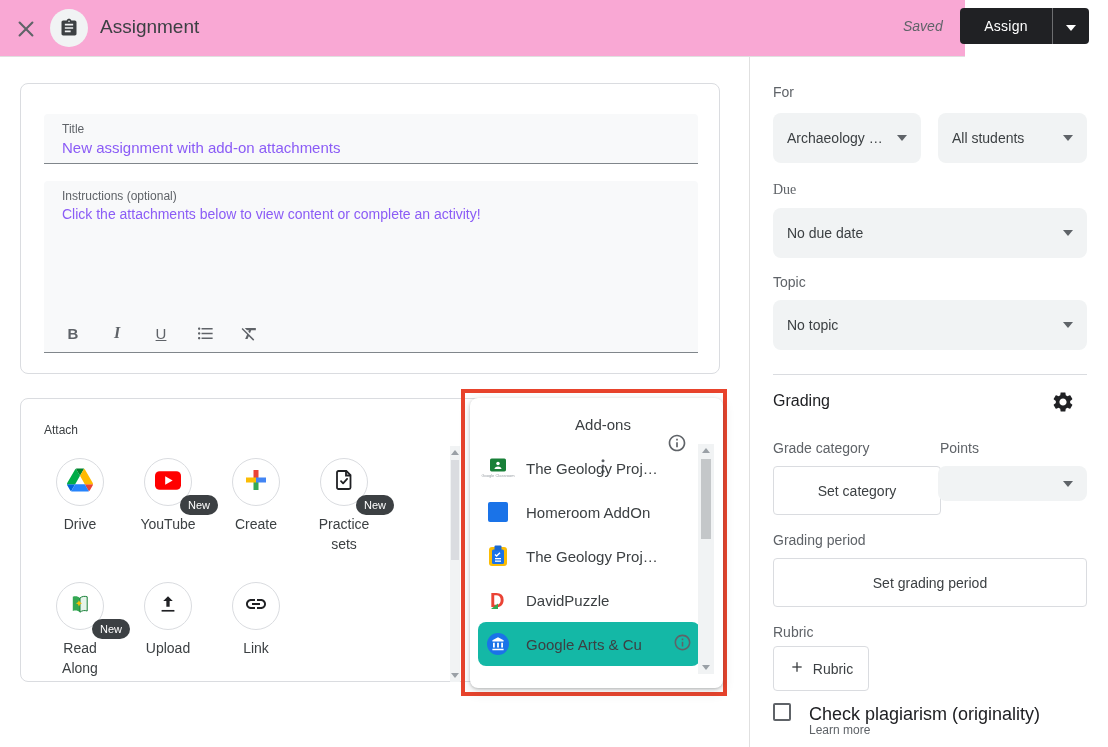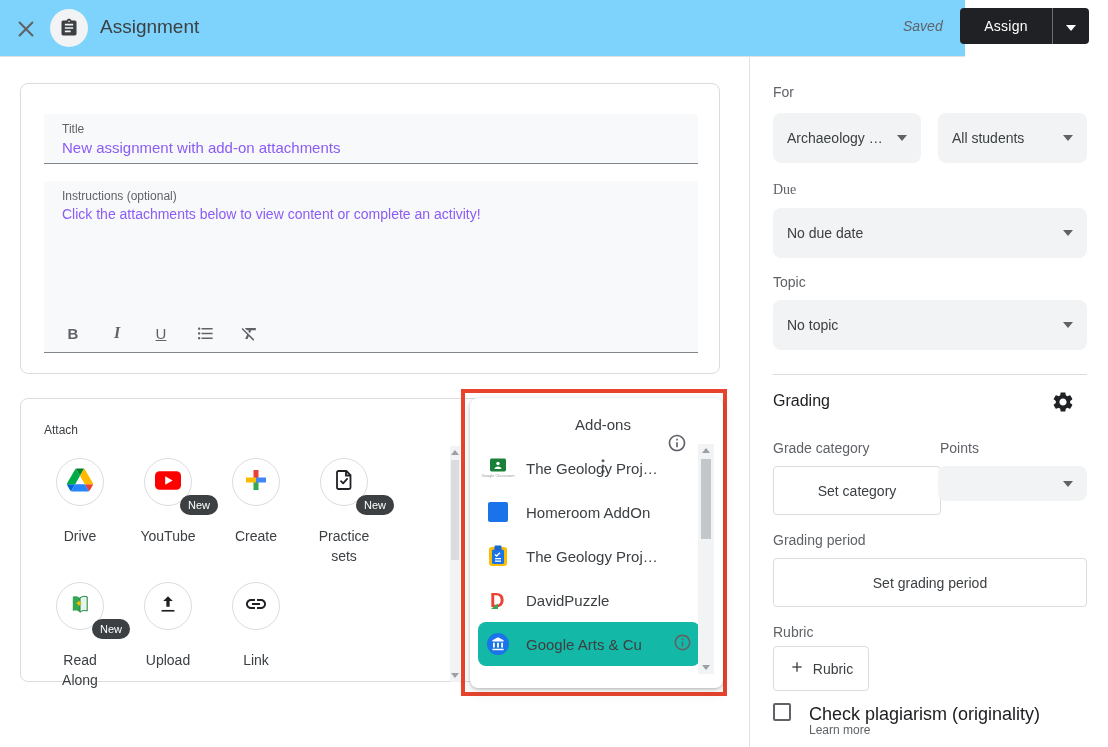--- a/index.html
+++ b/index.html
@@ -1,21 +1,21 @@
 <!DOCTYPE html>
 <html><head>
 <meta charset="utf-8">
 <style>
   * { margin:0; padding:0; box-sizing:border-box; }
   html,body { background:#fff; }
   body { font-family:"Liberation Sans", sans-serif; color:#3c4043; }
   #app { position:relative; width:1108px; height:747px; background:#fff; overflow:hidden; }
 
   
-  .topbar { position:absolute; left:0; top:0; width:965px; height:57px; background:#7dd3fc; border-bottom:1px solid #e0e0e0; }
+  .topbar { position:absolute; left:0; top:0; width:965px; height:57px; background:#f9a8d4; border-bottom:1px solid #e0e0e0; }
   .close-btn { position:absolute; left:12px; top:15px; width:28px; height:28px; cursor:pointer; }
   .title-icon-circle { position:absolute; left:50px; top:9px; width:38px; height:38px; border-radius:50%; background:#f1f3f4; display:flex; align-items:center; justify-content:center; }
   .page-title { position:absolute; left:100px; top:16px; font-size:19px; color:#3c4043; }
   .saved-status { position:absolute; left:903px; top:18px; font-size:14px; font-style:italic; color:#5f6368; }
   .assign-split { position:absolute; left:960px; top:8px; height:36px; display:flex; border-radius:4px; overflow:hidden; }
   .assign-main { background:#202124; color:#fff; font-size:14px; font-weight:500; letter-spacing:.25px; border:none; width:92px; height:36px; cursor:pointer; }
   .assign-caret { background:#202124; border:none; border-left:1px solid rgba(255,255,255,.35); width:37px; height:36px; display:flex; align-items:center; justify-content:center; cursor:pointer; }
 
   
   .card { position:absolute; background:#fff; border:1px solid #dadce0; border-radius:8px; }
@@ -28,21 +28,21 @@
   .fmt-toolbar { position:absolute; left:18px; bottom:8px; display:flex; align-items:center; gap:22px; }
   .fmt-btn { width:22px; height:22px; display:flex; align-items:center; justify-content:center; color:#5f6368; cursor:pointer; font-size:15px; }
   .fmt-bold { font-weight:700; }
   .fmt-italic { font-family:"Liberation Serif", serif; font-style:italic; font-weight:700; font-size:16px; }
   .fmt-underline { text-decoration:underline; font-weight:500; }
 
   #attach-card { left:20px; top:398px; width:700px; height:284px; }
   .attach-heading { position:absolute; left:23px; top:24px; font-size:12px; font-weight:500; color:#3c4043; }
   .attach-opt { position:absolute; width:80px; display:flex; flex-direction:column; align-items:center; cursor:pointer; }
   .attach-circle { width:48px; height:48px; border-radius:50%; border:1px solid #dadce0; background:#fff; display:flex; align-items:center; justify-content:center; }
-  .attach-label { margin-top:20px; font-size:14px; color:#3c4043; text-align:center; line-height:20px; }
+  .attach-label { margin-top:8px; font-size:14px; color:#3c4043; text-align:center; line-height:20px; }
   .narrow { width:60px; }
   .new-badge { position:absolute; height:20px; line-height:20px; padding:0 8px; border-radius:10px; background:#3c4043; color:#fff; font-size:11px; z-index:3; }
 
   
   .side-strip { position:absolute; left:450px; top:446px; width:10px; height:236px; background:#f1f3f4; z-index:2; }
   .strip-thumb { position:absolute; left:1px; top:14px; width:8px; height:100px; background:#dadce0; }
   .arr-up, .arr-dn { position:absolute; left:1px; width:0; height:0; border-left:4px solid transparent; border-right:4px solid transparent; }
   .arr-up { top:4px; border-bottom:5px solid #9aa0a6; }
   .arr-dn { bottom:4px; border-top:5px solid #9aa0a6; }
 

